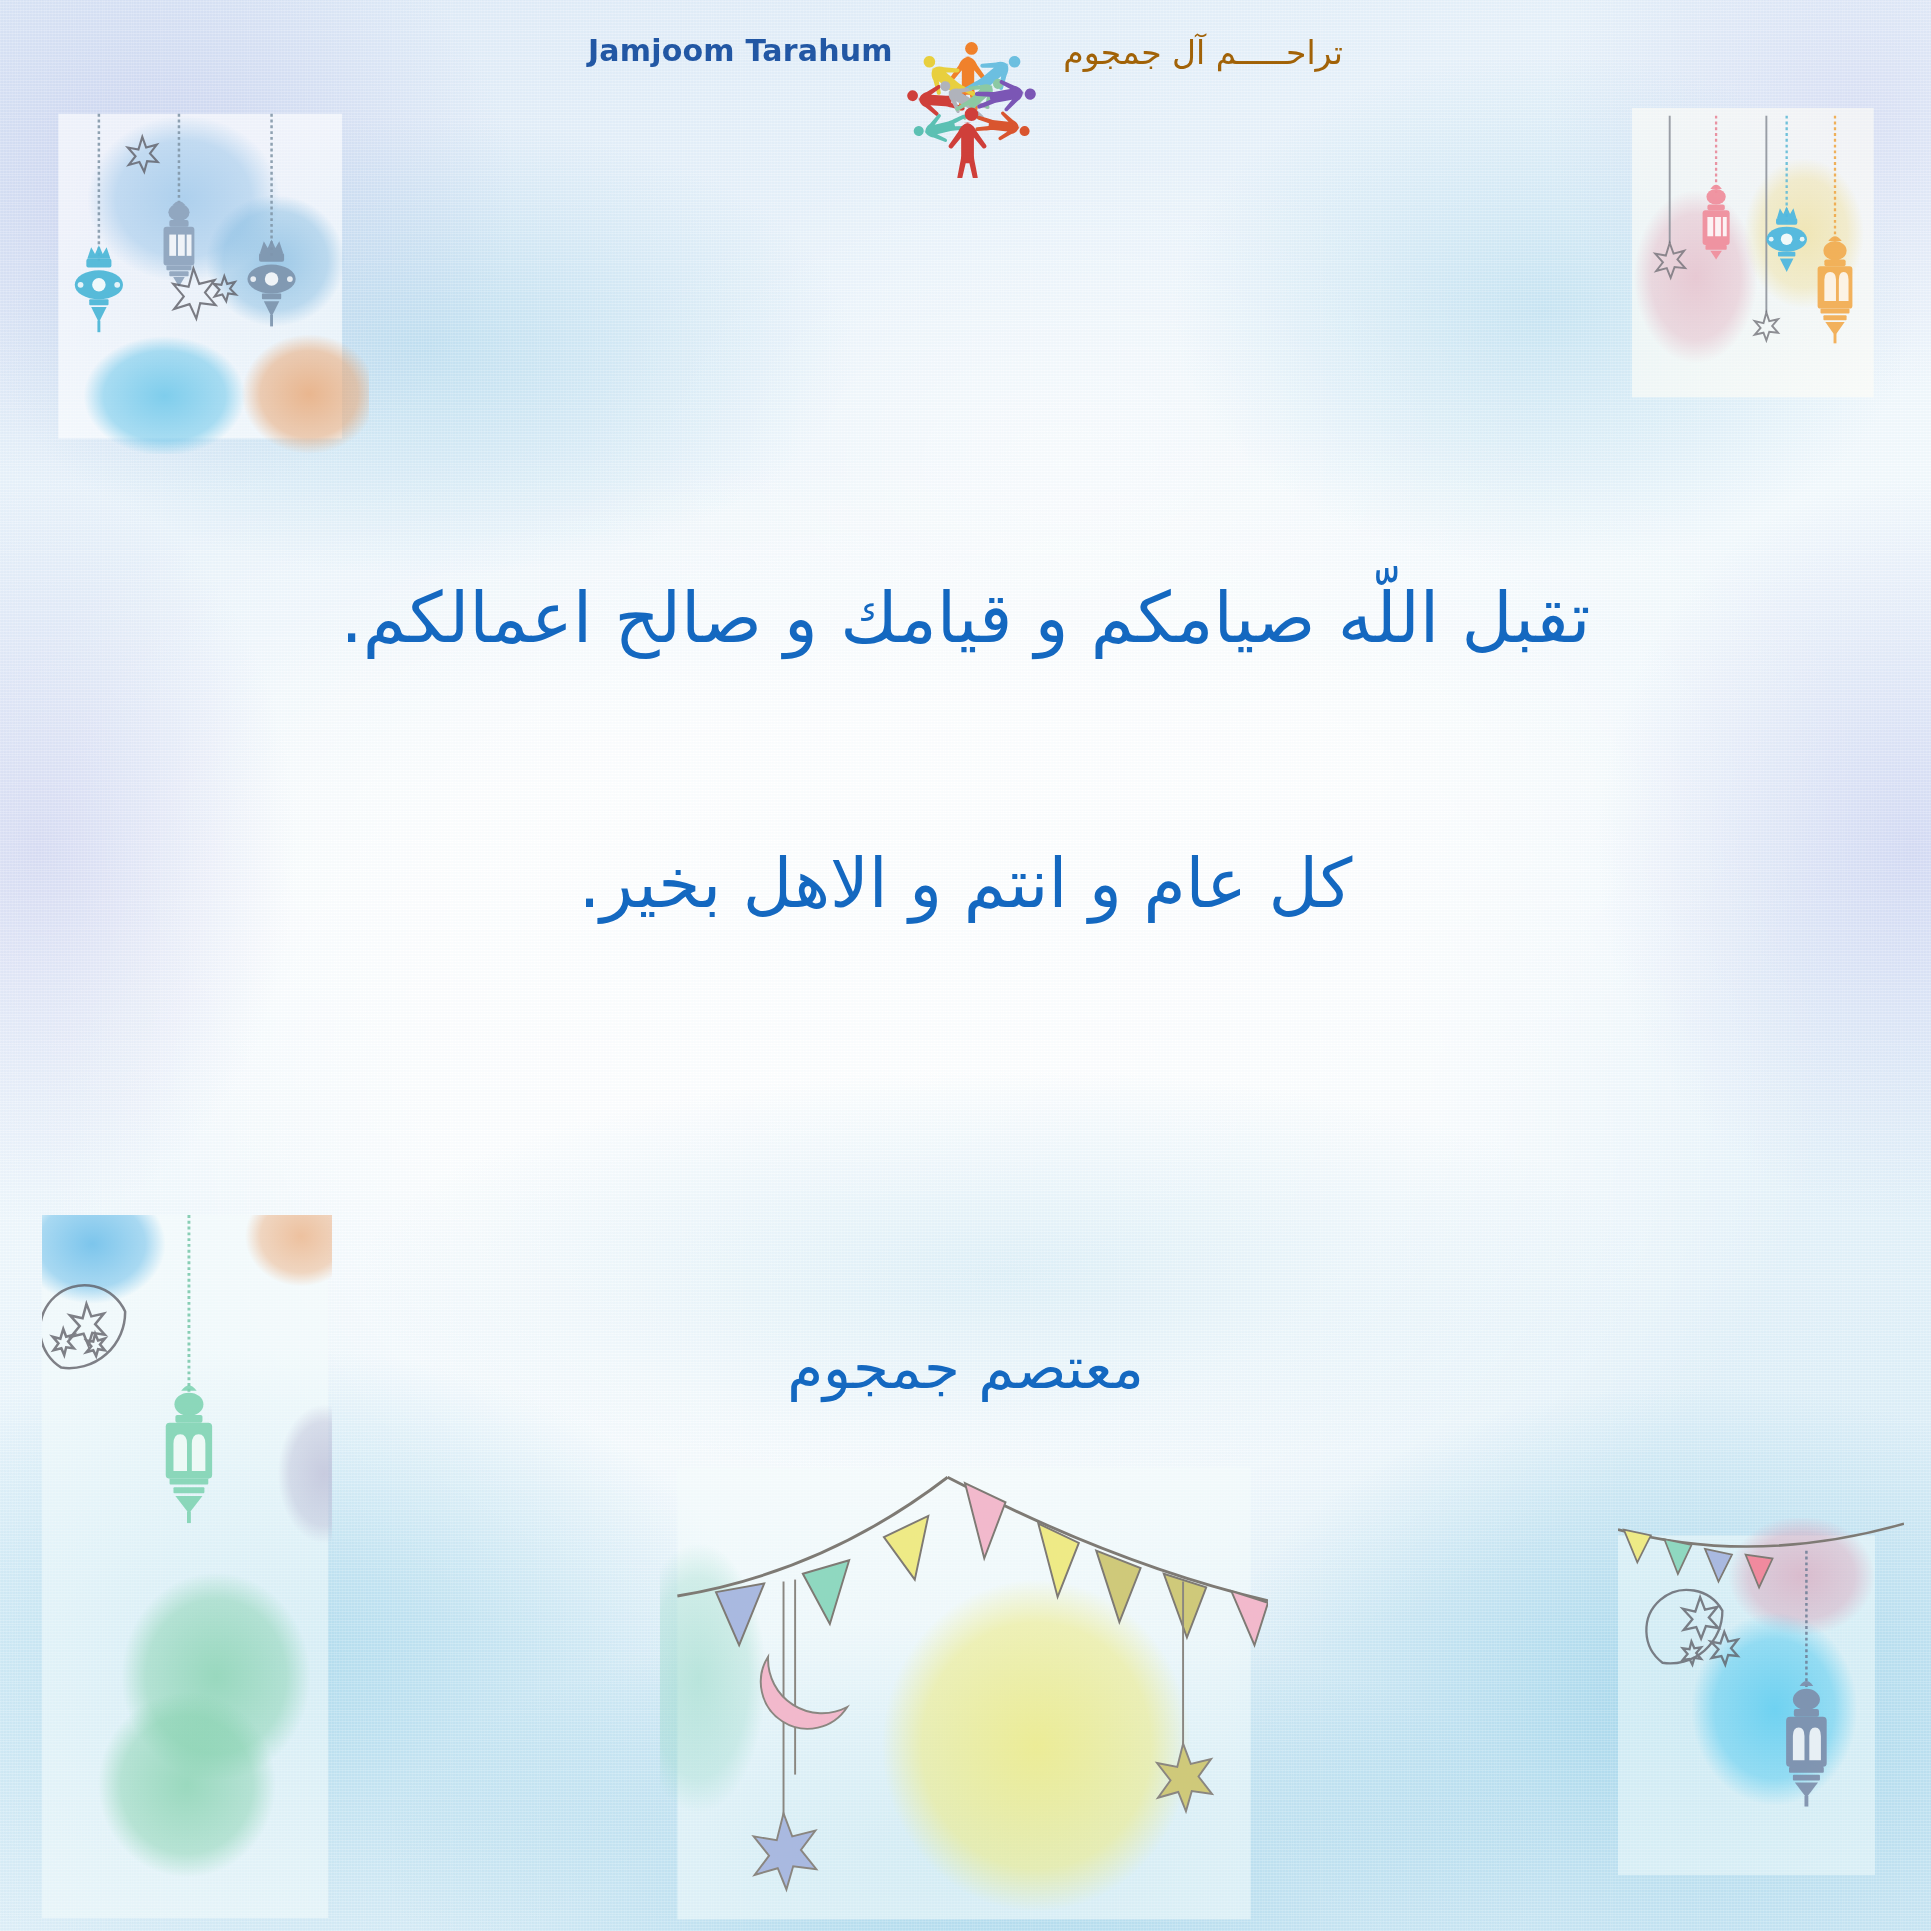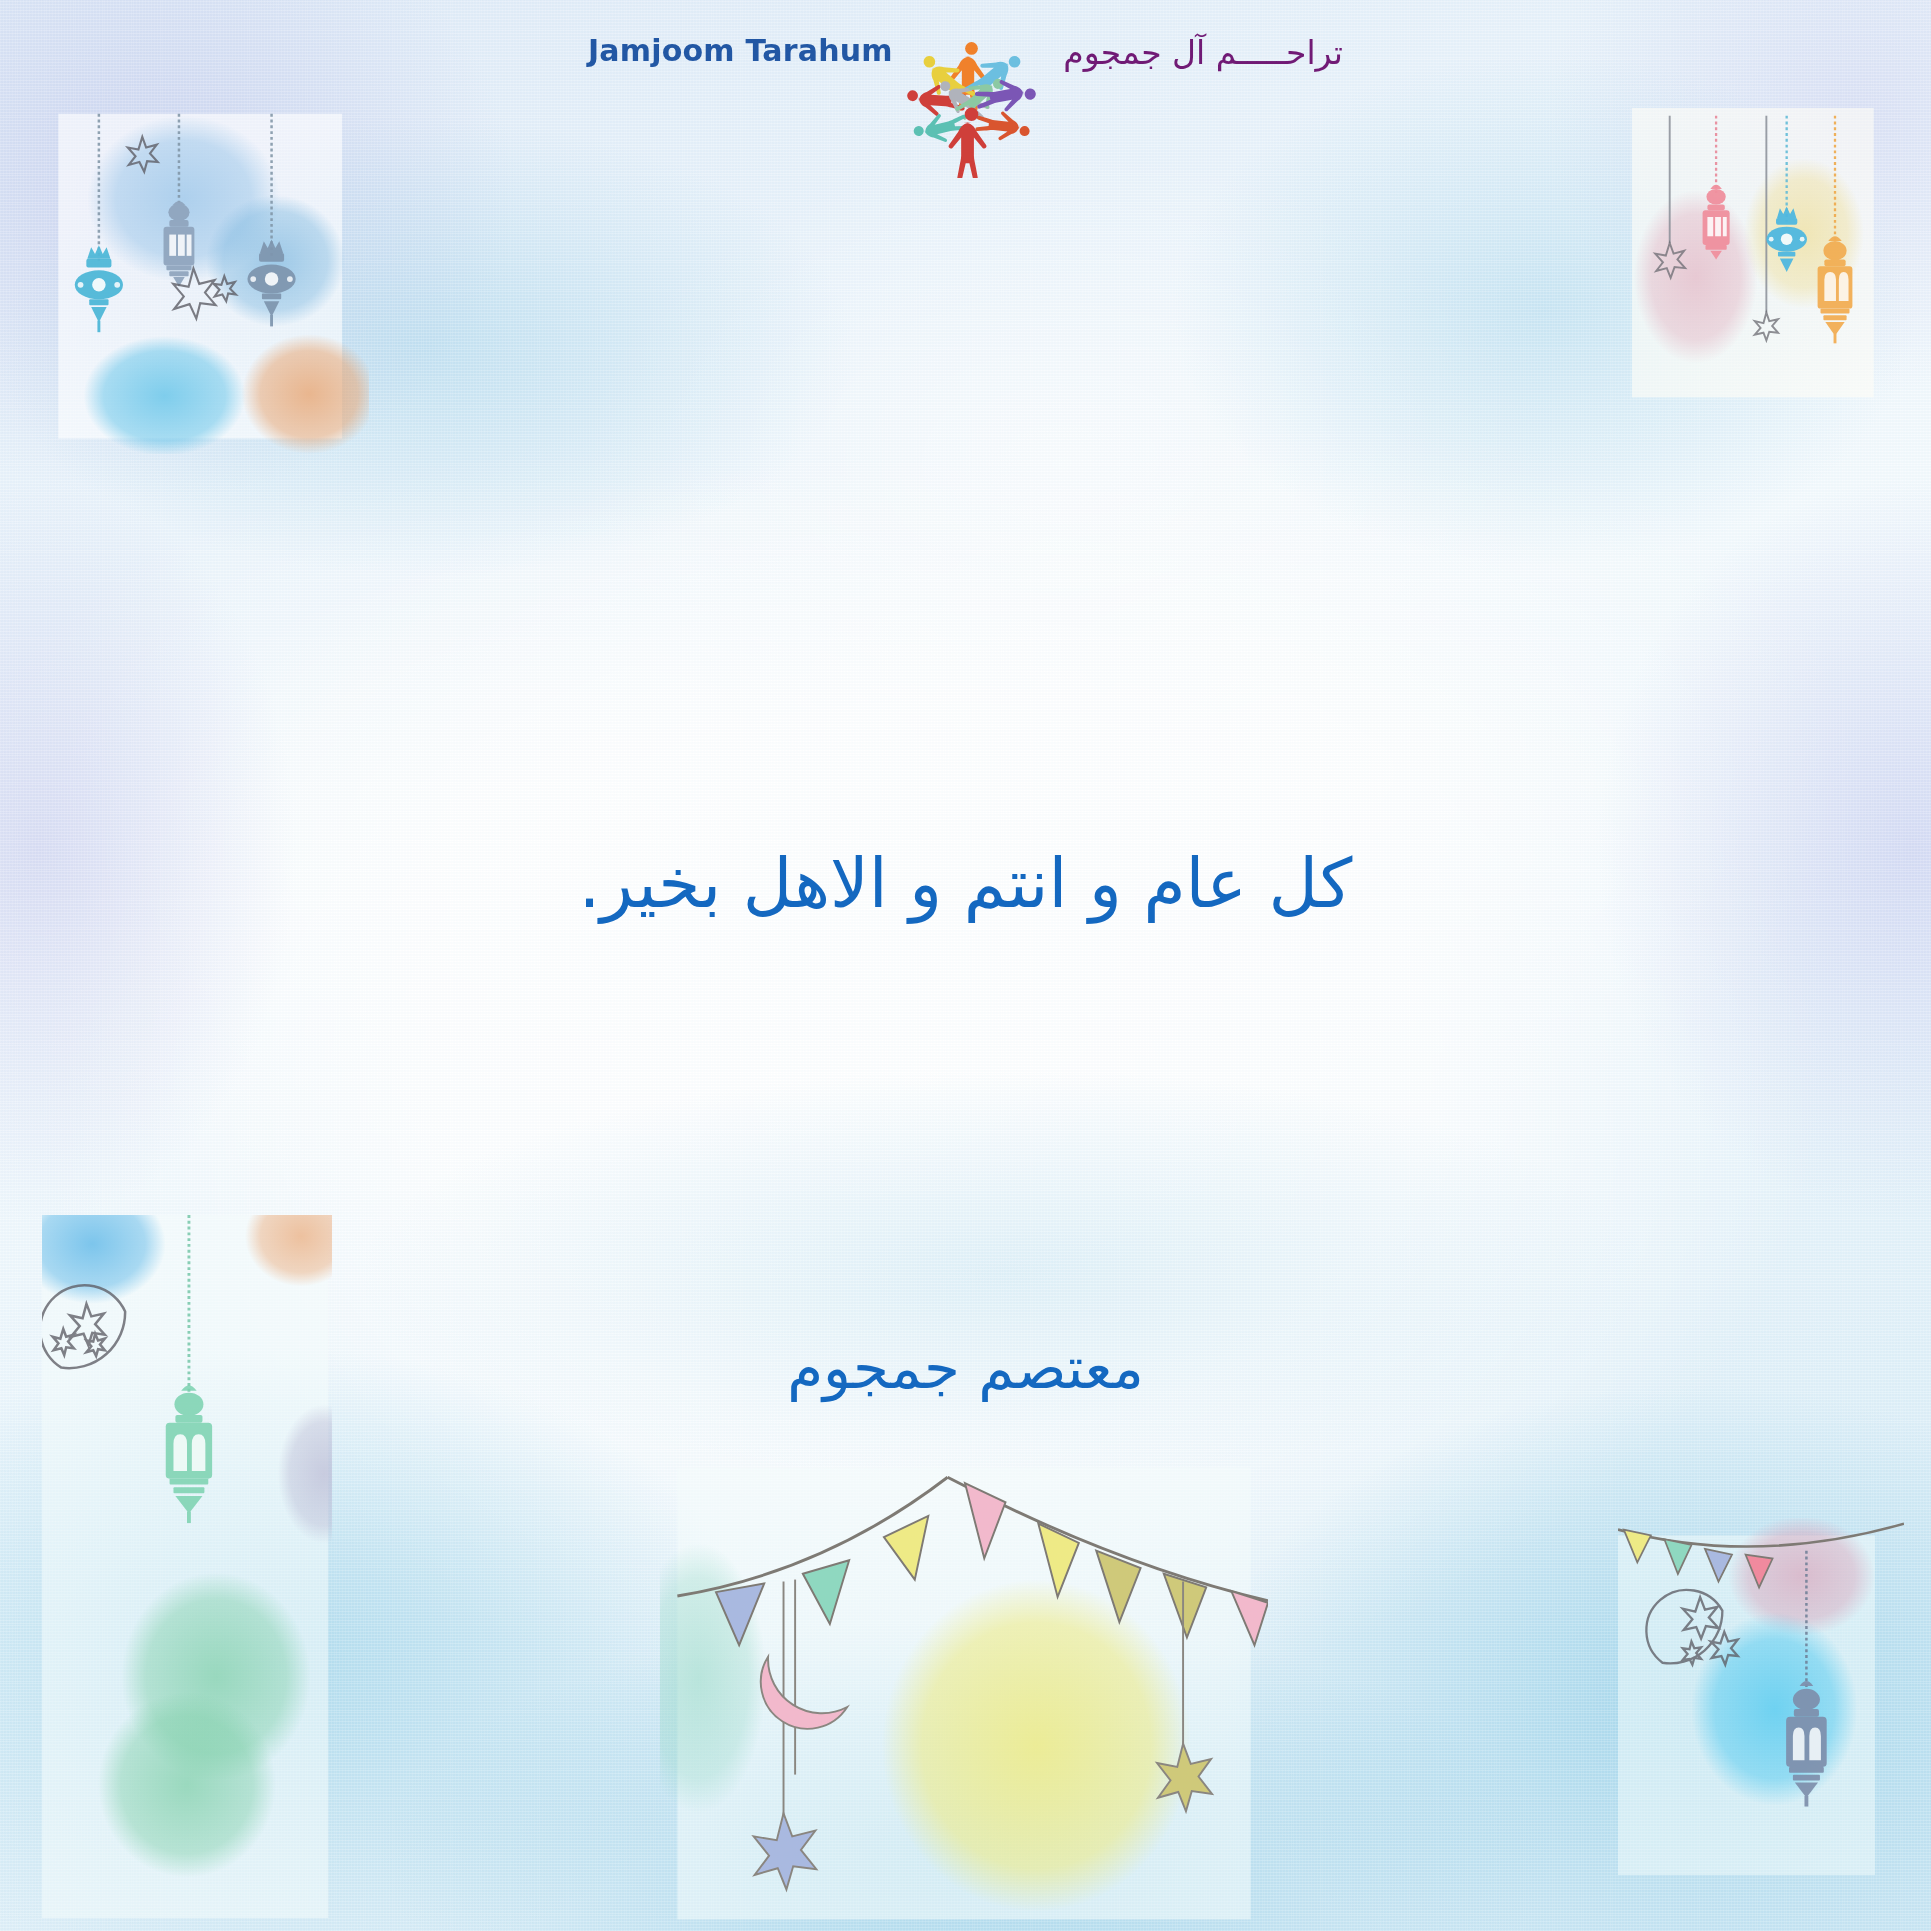--- a/index.html
+++ b/index.html
@@ -73,21 +73,21 @@
     font-size: 30px;
     color: #2257a4;
     letter-spacing: 0.2px;
     white-space: nowrap;
     padding-bottom: 9.7px;
   }
   #logo-mark { width: 145px; height: 145px; flex: none; margin: 0 5.8px; }
   #logo-ar {
     font-family: "DejaVu Sans", sans-serif;
     font-size: 33px;
-    color: #701a75;
+    color: #a16207;
     direction: rtl;
     white-space: nowrap;
     padding-bottom: 11.6px;
     margin-left: 14px;
   }
 
   
   .greet {
     position: absolute;
     left: 0;
@@ -197,20 +197,21 @@
         <g fill="#cf3f3a">
           <circle cx="75" cy="84" r="7"></circle>
           <path d="M75 92.6 c-7.4 0 -11.6 4.2 -13.7 9.6 l-9.6 13.7 c-1.7 2.5 1.9 5 3.8 2.7 l8.8 -10.5 l0 19 c0 3.2 -1.3 8.4 -2.1 12.6 l-1.8 9.6 c-.6 3.4 4.4 4.2 5 .8 l3.6 -15.4 h3.8 l3.6 15.4 c.6 3.4 5.6 2.6 5 -.8 l-1.8 -9.6 c-.8 -4.2 -2.1 -9.4 -2.1 -12.6 l0 -19 l8.8 10.5 c1.9 2.3 5.5 -.2 3.8 -2.7 l-9.6 -13.7 c-2.1 -5.4 -6.3 -9.6 -13.7 -9.6 z"></path>
         </g>
       </g>
     </svg>
 
     <span id="logo-ar">تراحـــــم آل جمجوم</span>
   </div>
 
+  <div class="greet" id="greet-line1">تقبل اللّه صيامكم و قيامك و صالح اعمالكم.</div>
   <div class="greet" id="greet-line2">كل عام و انتم و الاهل بخير.</div>
   <div id="signature">معتصم جمجوم</div>
 
   <div class="panel" id="panel-tl">
     <svg viewBox="0 0 340 360" preserveAspectRatio="none">
       <defs>
         <radialGradient id="tlB1" cx=".5" cy=".5" r=".5">
           <stop offset="0%" stop-color="#9ec8ea" stop-opacity=".80"></stop>
           <stop offset="70%" stop-color="#9ec8ea" stop-opacity=".55"></stop>
           <stop offset="100%" stop-color="#9ec8ea" stop-opacity="0"></stop>

